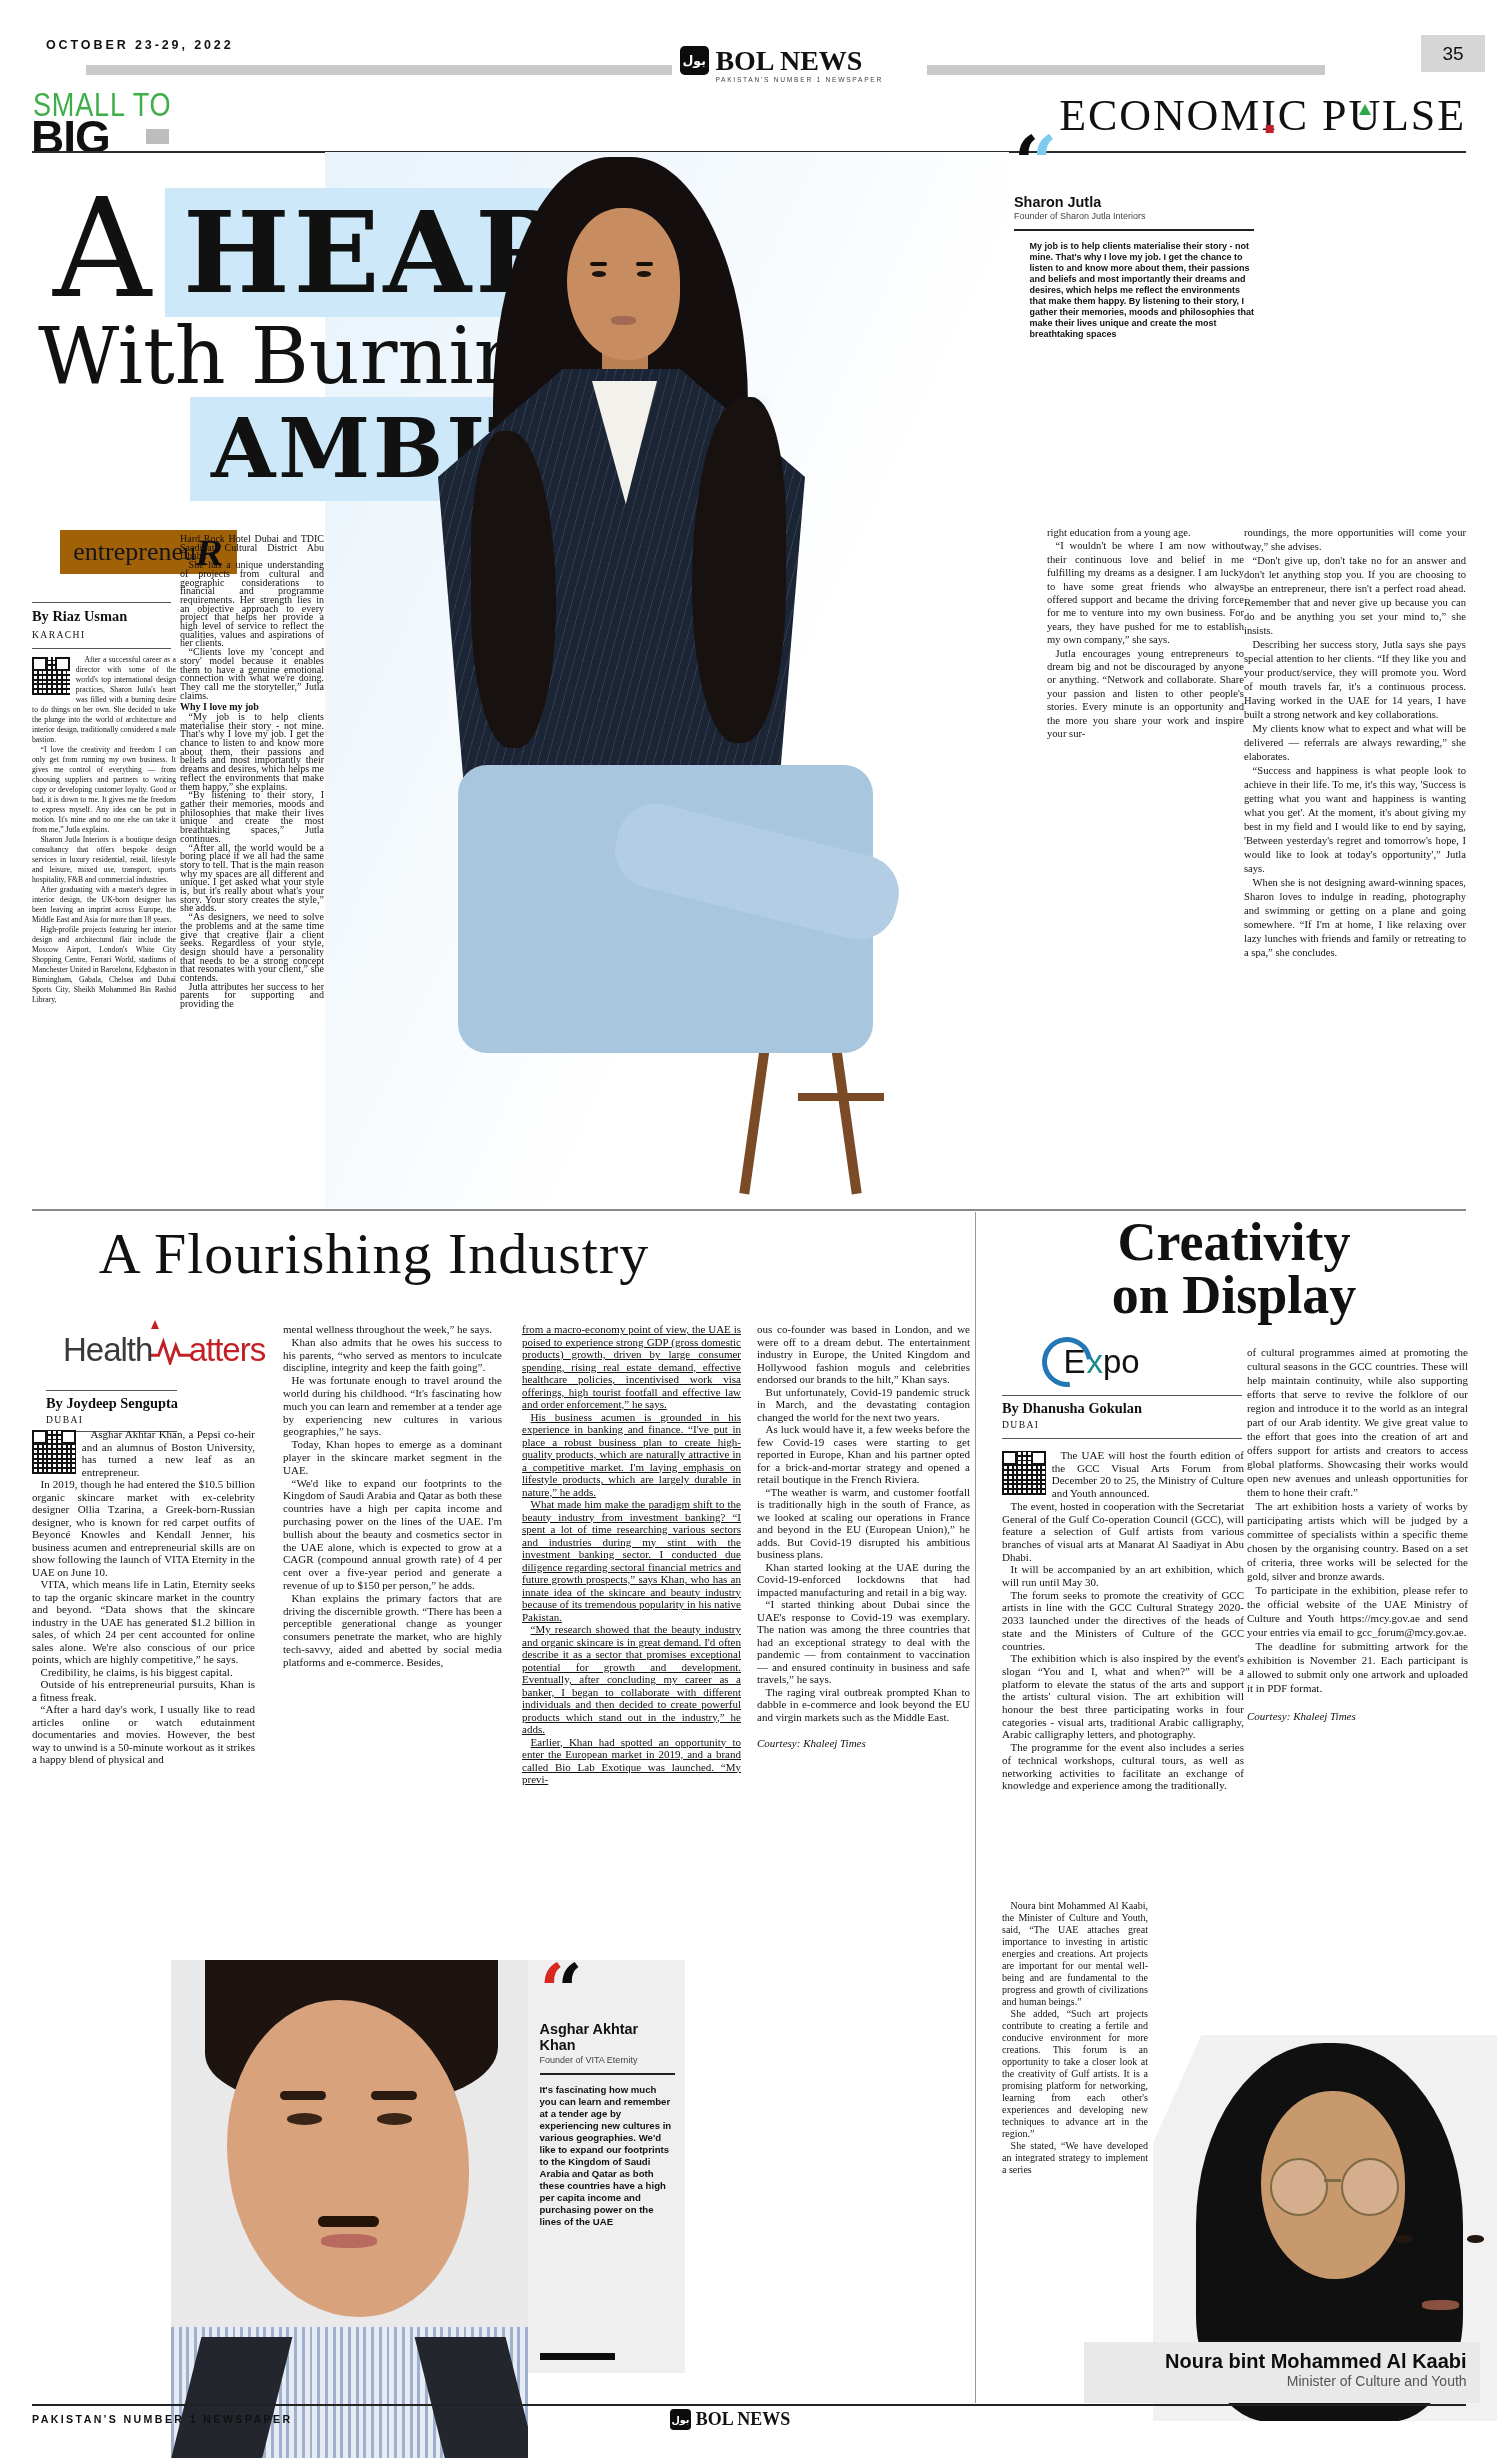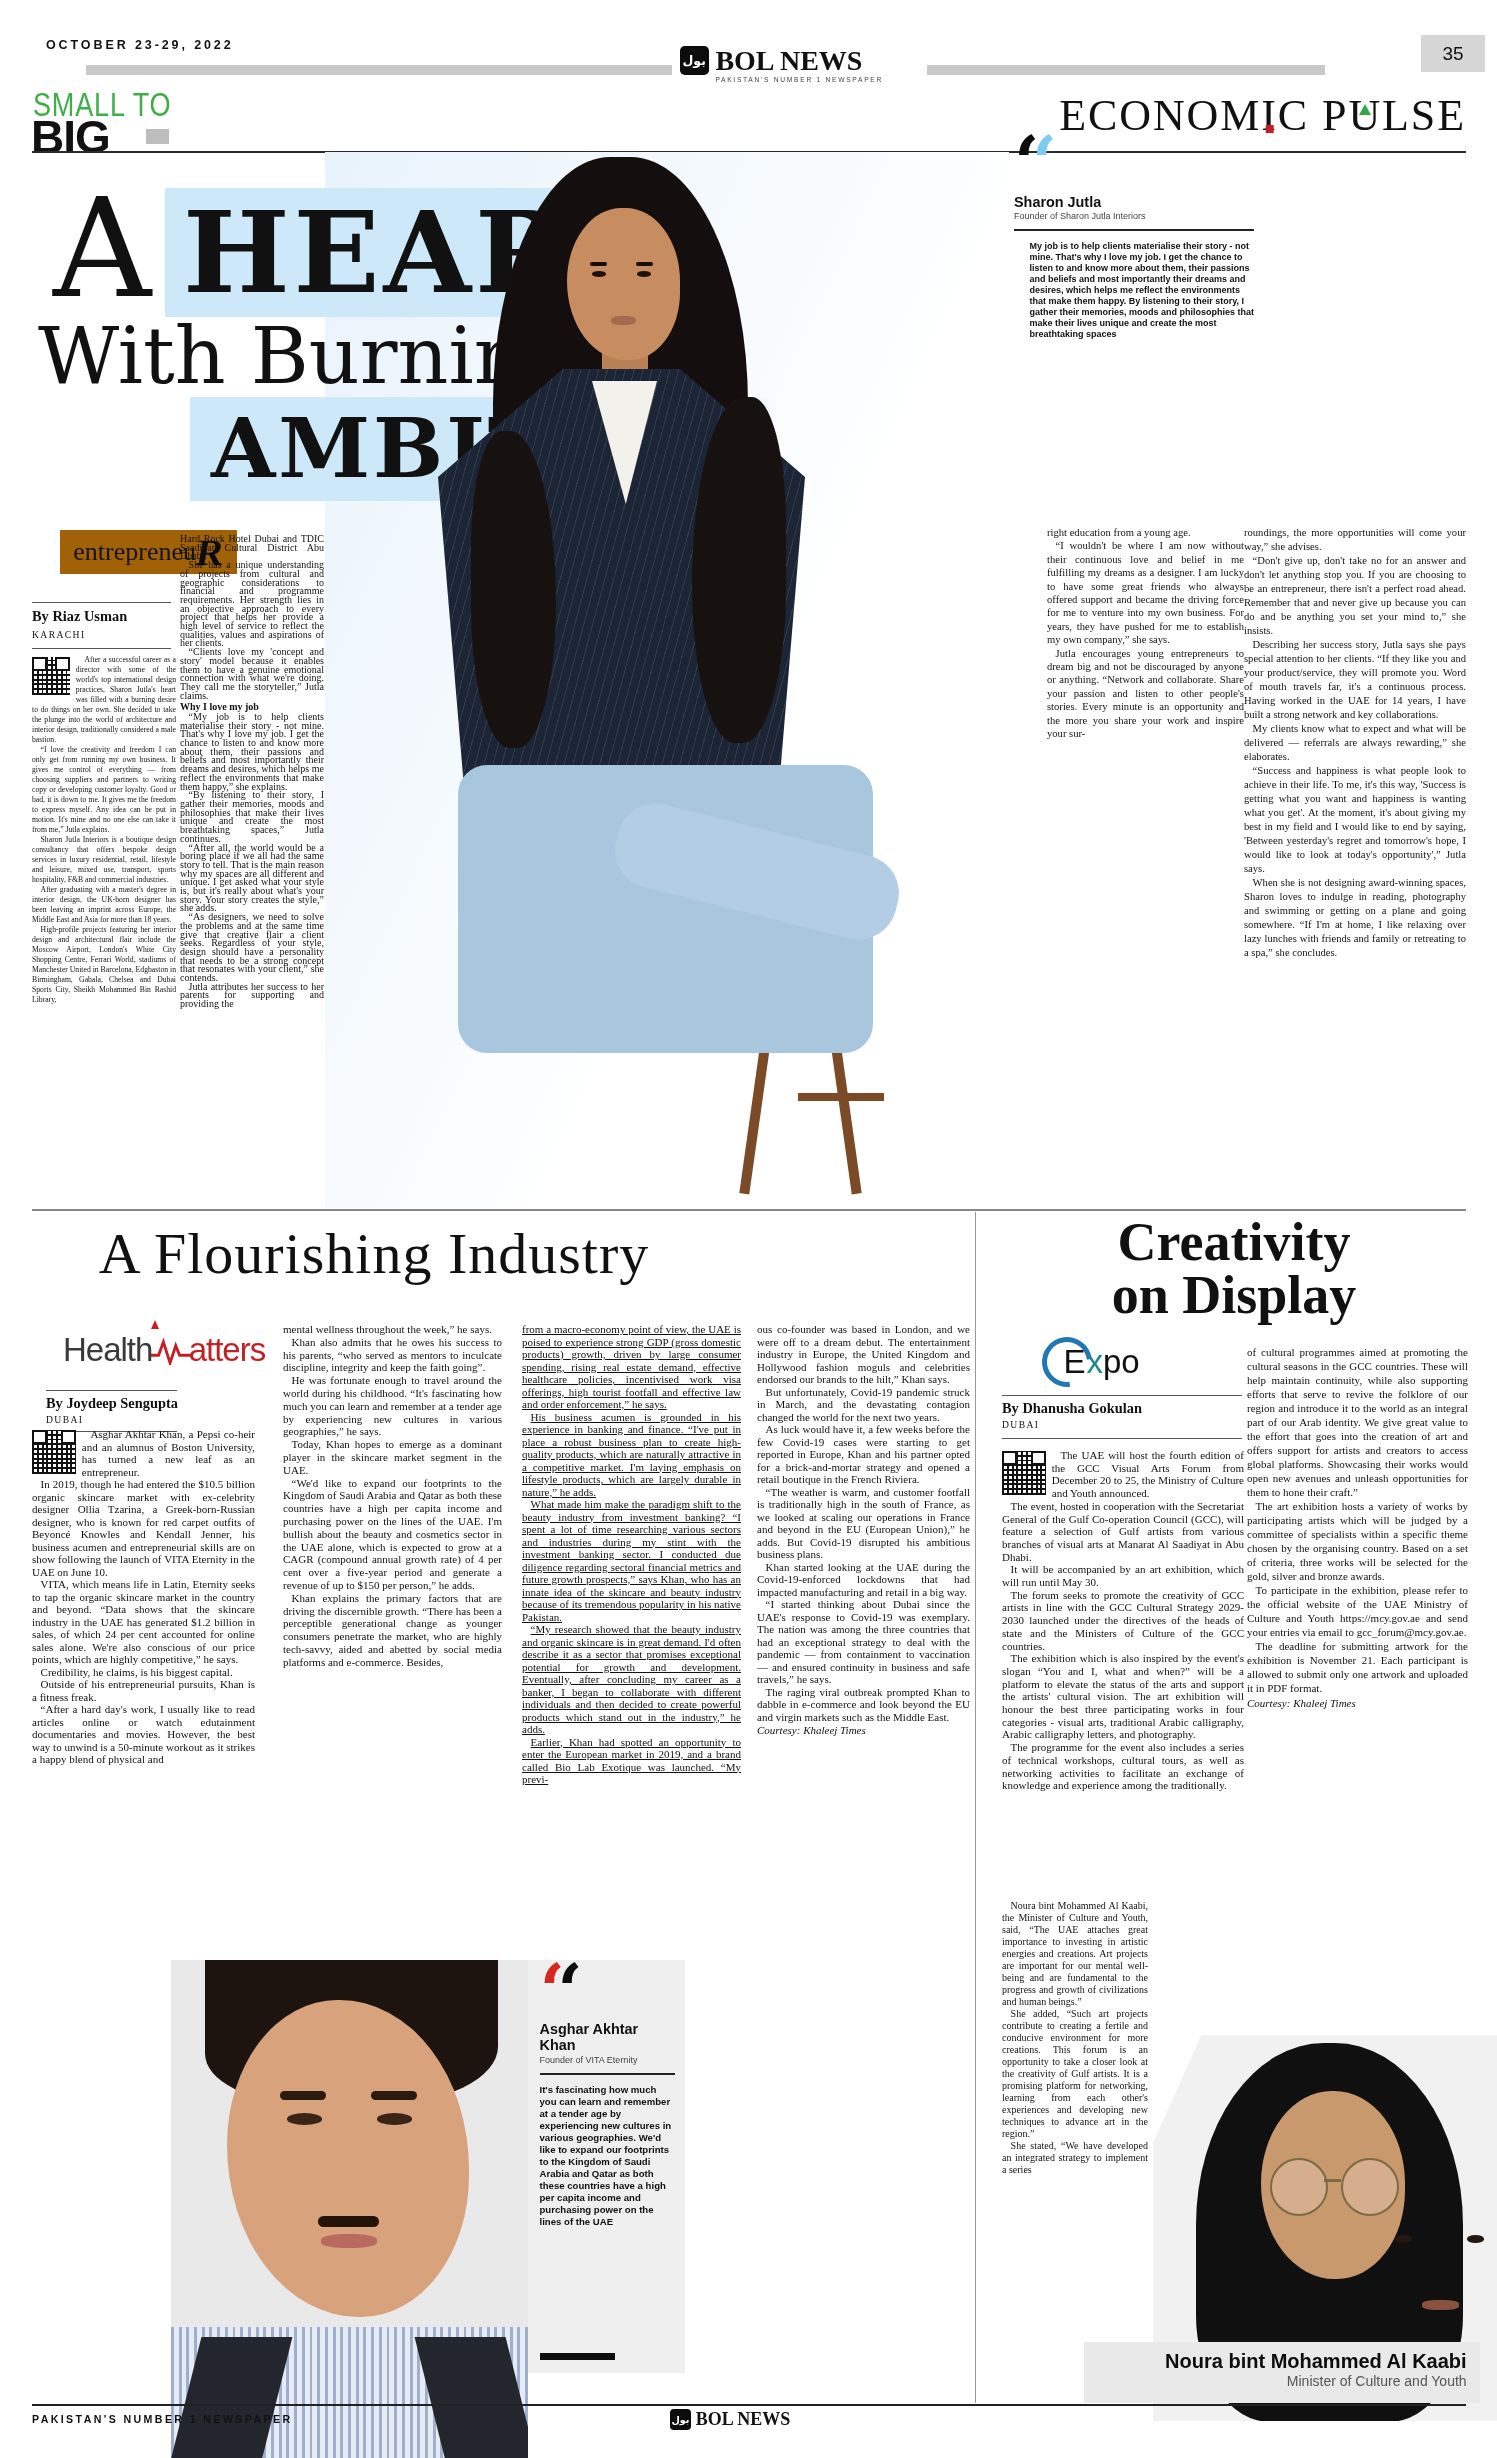--- a/index.html
+++ b/index.html
@@ -43,21 +43,21 @@
   .byline-rule{width:139px;}
   .author{font:700 14.4px "Liberation Serif",serif;}
   .city{font:400 9.6px "Liberation Serif",serif;letter-spacing:1.4px;}
 
   
   .newscol{overflow:hidden;text-align:justify;}
   .newscol p{margin:0;text-indent:8.6px;}
   .newscol p:first-child{text-indent:0;}
   .newscol p.ind{text-indent:8.6px;}
   .newscol p.sub{font-weight:700;text-indent:0;margin:2.9px 0 1px;}
-  .newscol p.courtesy{font-style:italic;text-indent:0;margin-top:1px;}
+  .newscol p.courtesy{font-style:italic;text-indent:0;margin-top:14px;}
   .m-col1{left:32px;top:655px;width:144px;height:444px;font-size:7.7px;line-height:10px;}
   .m-col2{left:180px;top:535px;width:144px;height:674px;font-size:10px;line-height:8.7px;}
   .m-col3{left:1047px;top:526px;width:197px;height:485px;font-size:10.6px;line-height:13.4px;}
   .m-col4{left:1244px;top:526px;width:222px;height:684px;font-size:10.6px;line-height:14px;}
   .f-col1{left:32px;top:1428px;width:223px;height:534px;font-size:11px;line-height:12.5px;}
   .f-col2{left:283px;top:1323px;width:219px;height:636px;font-size:11px;line-height:12.8px;}
   .f-col3{left:522px;top:1323px;width:219px;height:638px;font-size:11px;line-height:12.5px;text-decoration:underline;}
   .f-col4{left:757px;top:1323px;width:213px;height:636px;font-size:11px;line-height:12.5px;}
   .c-col1a{left:1002px;top:1449px;width:242px;height:450px;font-size:11px;line-height:12.7px;}
   .c-col1b{left:1002px;top:1900px;width:146px;height:396px;font-size:10px;line-height:12px;}
@@ -346,21 +346,21 @@
   <div class="abs thinrule" style="left:1002px;top:1395px;width:240px;"></div>
   <div class="abs author" style="left:1002px;top:1400px;">By Dhanusha Gokulan</div>
   <div class="abs city" style="left:1002px;top:1419px;">DUBAI</div>
   <div class="abs thinrule" style="left:1002px;top:1438px;width:240px;"></div>
 
   <div class="abs newscol c-col1a">
       <span class="qr fl"></span>
       <p>The UAE will host the fourth edition of the GCC Visual Arts Forum from December 20 to 25, the Ministry of Culture and Youth announced.</p>
       <p class="ind">The event, hosted in cooperation with the Secretariat General of the Gulf Co-operation Council (GCC), will feature a selection of Gulf artists from various branches of visual arts at Manarat Al Saadiyat in Abu Dhabi.</p>
       <p class="ind">It will be accompanied by an art exhibition, which will run until May 30.</p>
-      <p class="ind">The forum seeks to promote the creativity of GCC artists in line with the GCC Cultural Strategy 2029-2030 launched under the directives of the heads of state and the Ministers of Culture of the GCC countries.</p>
+      <p class="ind">The forum seeks to promote the creativity of GCC artists in line with the GCC Cultural Strategy 2020-2033 launched under the directives of the heads of state and the Ministers of Culture of the GCC countries.</p>
       <p class="ind">The exhibition which is also inspired by the event's slogan “You and I, what and when?” will be a platform to elevate the status of the arts and support the artists' cultural vision. The art exhibition will honour the best three participating works in four categories - visual arts, traditional Arabic calligraphy, Arabic calligraphy letters, and photography.</p>
       <p class="ind">The programme for the event also includes a series of technical workshops, cultural tours, as well as networking activities to facilitate an exchange of knowledge and experience among the traditionally.</p>
     </div>
   <div class="abs newscol c-col1b">
       <p class="ind">Noura bint Mohammed Al Kaabi, the Minister of Culture and Youth, said, “The UAE attaches great importance to investing in artistic energies and creations. Art projects are important for our mental well-being and are fundamental to the progress and growth of civilizations and human beings.”</p>
       <p class="ind">She added, “Such art projects contribute to creating a fertile and conducive environment for more creations. This forum is an opportunity to take a closer look at the creativity of Gulf artists. It is a promising platform for networking, learning from each other's experiences and developing new techniques to advance art in the region.”</p>
       <p class="ind">She stated, “We have developed an integrated strategy to implement a series</p>
     </div>
   <div class="abs newscol c-col2">
       <p>of cultural programmes aimed at promoting the cultural seasons in the GCC countries. These will help maintain continuity, while also supporting efforts that serve to revive the folklore of our region and introduce it to the world as an integral part of our Arab identity. We give great value to the effort that goes into the creation of art and offers support for artists and creators to access global platforms. Showcasing their works would open new avenues and unleash opportunities for them to hone their craft.”</p>

